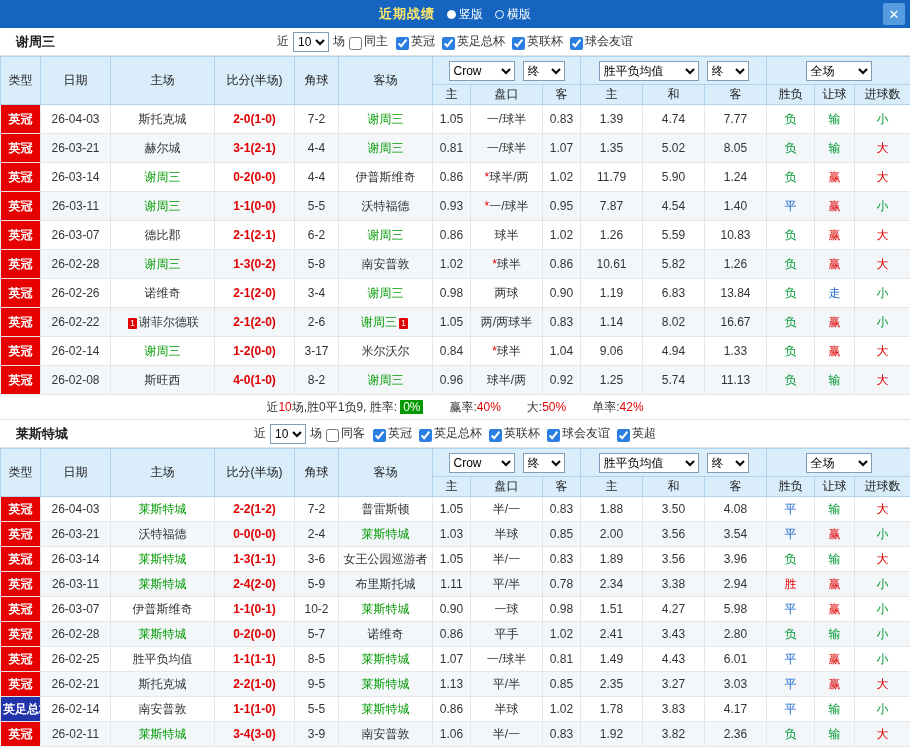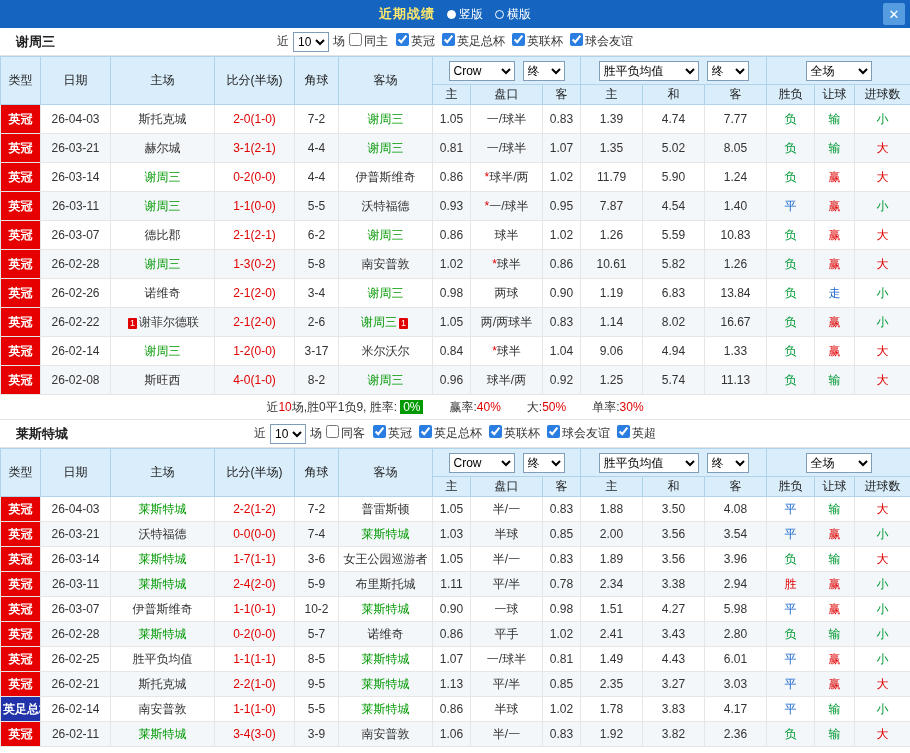--- a/index.html
+++ b/index.html
@@ -11,40 +11,40 @@
   .title{color:#ffe76a;font-weight:bold;font-size:13px;letter-spacing:1px;}
   .radio{display:inline-flex;align-items:center;gap:3px;cursor:pointer;font-size:12px;color:#fff;}
   .dot{width:9px;height:9px;border:1px solid #fff;border-radius:50%;display:inline-block;}
   .dot.filled{background:#fff;}
   .closebtn{position:absolute;right:5px;top:3px;width:22px;height:22px;background:#559ce0;color:#fff;display:flex;align-items:center;justify-content:center;font-size:13px;cursor:pointer;border-radius:2px;}
 
   
   .filterbar{height:28px;display:flex;align-items:center;position:relative;background:#fff;border-bottom:1px solid #e3e3e3;}
   .teamname{position:absolute;left:16px;font-weight:bold;font-size:13px;color:#222;}
   .filters{margin:0 auto;display:flex;align-items:center;gap:4px;}
-  .filters label{display:inline-flex;align-items:flex-start;gap:2px;cursor:pointer;}
+  .filters label{display:inline-flex;align-items:flex-end;gap:2px;cursor:pointer;}
   .leagues{display:inline-flex;gap:7px;margin-left:4px;}
   input[type=checkbox]{accent-color:#2a7de1;width:13px;height:13px;cursor:pointer;}
   select{font-size:12px;height:20px;border:1px solid #7f9db9;background:#fff;font-family:inherit;}
 
   
   table.grid{width:910px;border-collapse:collapse;table-layout:fixed;text-align:center;}
   .grid th{background:#d9edfb;border:1px solid #b0d3ec;font-weight:normal;color:#222;padding:0 1px;overflow:hidden;white-space:nowrap;}
   .grid tr.h1 th{height:28px;}
   .grid tr.h2 th{height:20px;}
   .grpsel{display:flex;gap:8px;justify-content:center;align-items:center;}
   .grid td{border:1px solid #e6e6e6;padding:0 2px;overflow:hidden;white-space:nowrap;}
   .t1 tbody td{height:29px;}
   .t2 tbody td{height:25px;}
   .grid tbody tr:nth-of-type(even){background:#f3f7fa;}
 
   .typecell{color:#fff;font-weight:bold;padding:0;}
   .bg-red{background:#e60000;}
   .bg-navy{background:#2233aa;}
-  .scorecell{color:#e00000;}
+  .scorecell{color:#e00000;font-weight:bold;}
   .t-red{color:#e00000;}
   .t-green{color:#009933;}
   .t-blue{color:#1a66cc;}
   .t-team{color:#009900;}
   .star{color:#e00000;}
   .card{display:inline-block;background:#e00000;color:#fff;font-size:9px;line-height:11px;padding:0 2px;border-radius:1px;margin:0 2px;}
   .card:empty{display:none;}
 
   
   .summary{height:25px;display:flex;align-items:center;justify-content:center;border-bottom:1px solid #e3e3e3;background:#fff;}
@@ -345,21 +345,21 @@
 <div class="summary">
   <span>近</span>
     <span class="t-red">10</span>
     <span>场,胜0平1负9, 胜率:</span>
   <span class="rate-badge">0%</span>
   <span class="sep">赢率:</span>
     <span class="t-red">40%</span>
   <span class="sep">大:</span>
     <span class="t-red">50%</span>
   <span class="sep">单率:</span>
-    <span class="t-red">30%</span>
+    <span class="t-red">42%</span>
 </div>
 
 <div class="filterbar">
   <span class="teamname">莱斯特城</span>
   <div class="filters">
     <span>近</span>
     <select><option>10</option></select>
     <span>场</span>
     <label>
       <input type="checkbox" style="">
@@ -469,38 +469,38 @@
         <td class="res t-blue">平</td>
         <td class="res t-green">输</td>
         <td class="res t-red">大</td>
       </tr>
 
       <tr>
         <td class="typecell bg-red">英冠</td>
         <td>26-03-21</td>
         <td><span class="tname">沃特福德</span></td>
         <td class="scorecell">0-0(0-0)</td>
-        <td>7-4</td>
+        <td>2-4</td>
         <td><span class="tname t-team">莱斯特城</span></td>
         <td>1.03</td>
         <td><span class="star"></span><span>半球</span></td>
         <td>0.85</td>
         <td>2.00</td>
         <td>3.56</td>
         <td>3.54</td>
         <td class="res t-blue">平</td>
         <td class="res t-red">赢</td>
         <td class="res t-green">小</td>
       </tr>
 
       <tr>
         <td class="typecell bg-red">英冠</td>
         <td>26-03-14</td>
         <td><span class="tname t-team">莱斯特城</span></td>
-        <td class="scorecell">1-7(1-1)</td>
+        <td class="scorecell">1-3(1-1)</td>
         <td>3-6</td>
         <td><span class="tname">女王公园巡游者</span></td>
         <td>1.05</td>
         <td><span class="star"></span><span>半/一</span></td>
         <td>0.83</td>
         <td>1.89</td>
         <td>3.56</td>
         <td>3.96</td>
         <td class="res t-green">负</td>
         <td class="res t-green">输</td>

